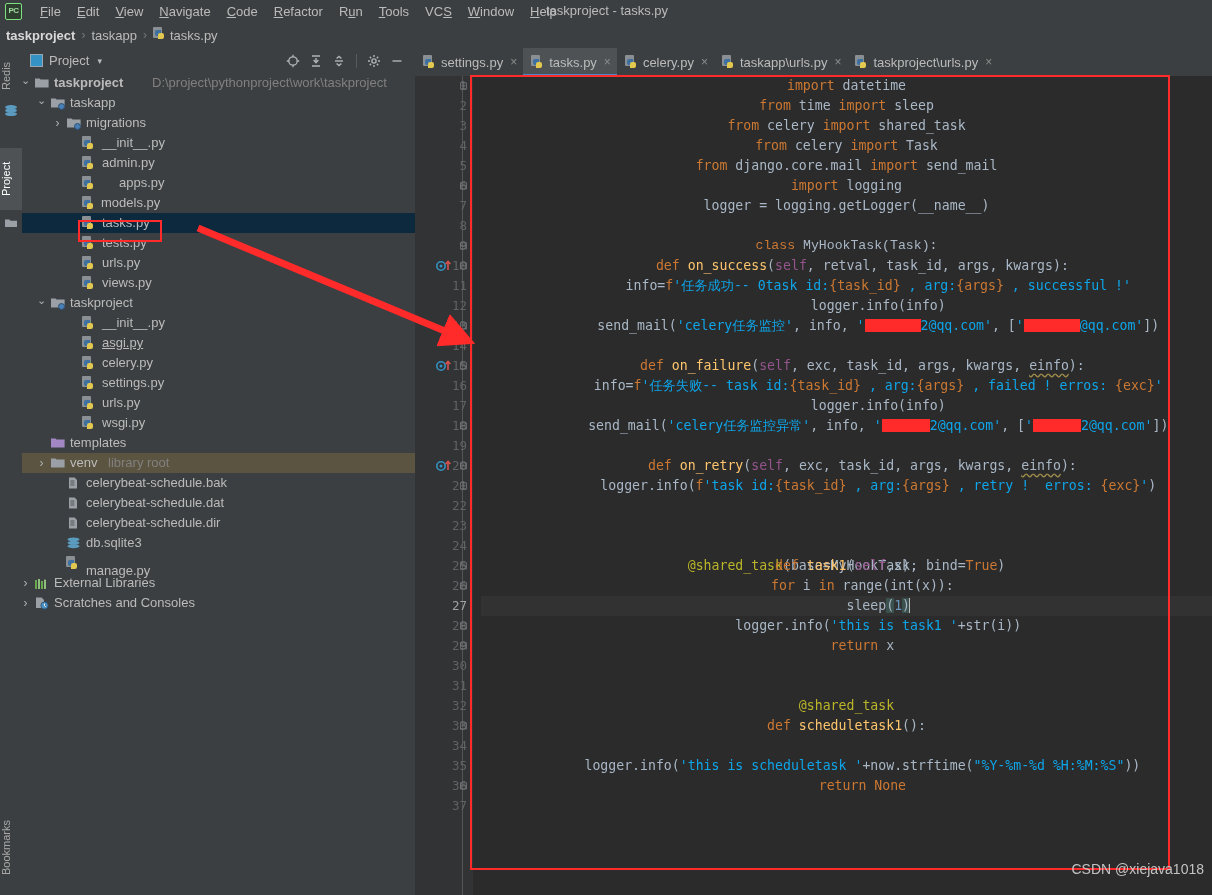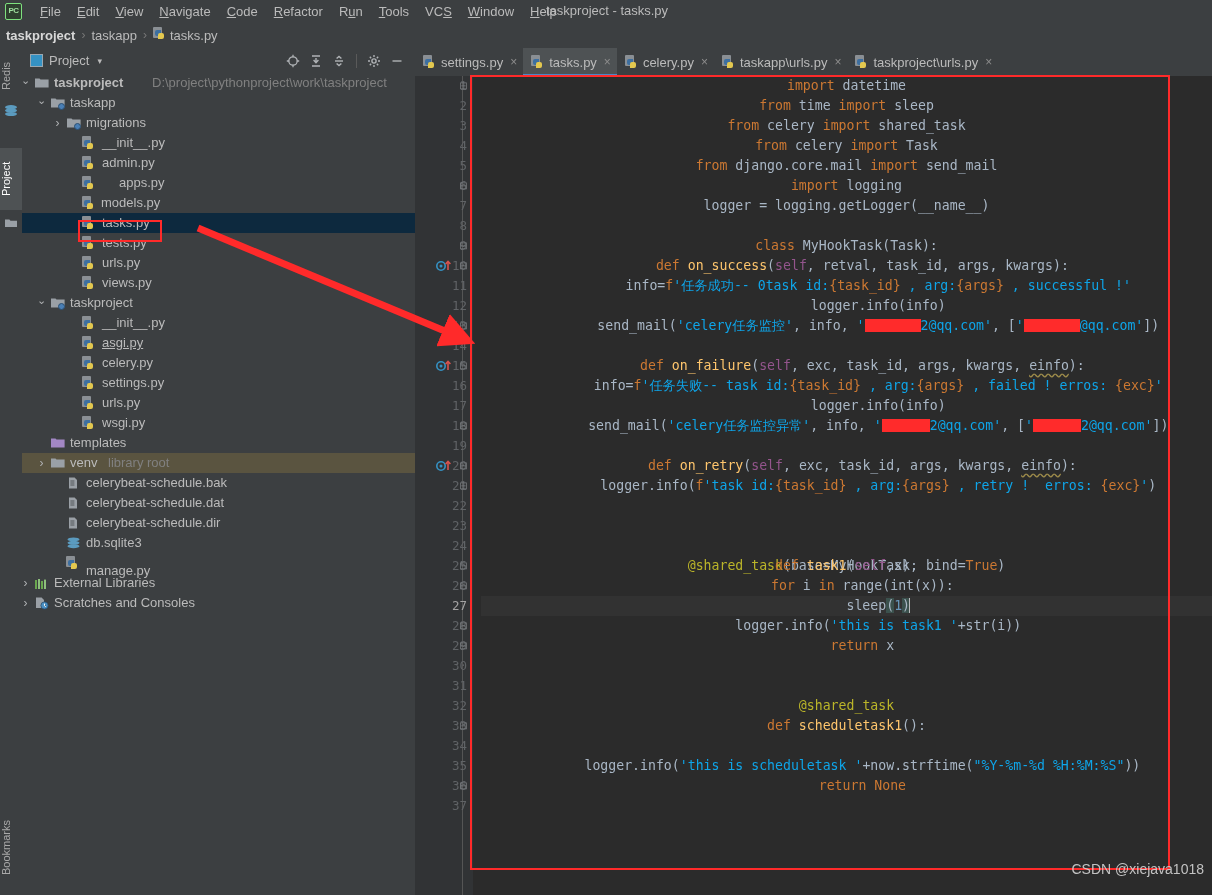--- a/index.html
+++ b/index.html
@@ -635,21 +635,21 @@
         </div>
       <div class="codearea" id="codearea">
           <div class="cline" style="position: absolute; top: 0px; left: 8px; right: 0px;"><span class="kw">import</span> datetime</div>
           <div class="cline" style="position: absolute; top: 20px; left: 8px; right: 0px;"><span class="kw">from</span> time <span class="kw">import</span> sleep</div>
           <div class="cline" style="position: absolute; top: 40px; left: 8px; right: 0px;"><span class="kw">from</span> celery <span class="kw">import</span> shared_task</div>
           <div class="cline" style="position: absolute; top: 60px; left: 8px; right: 0px;"><span class="kw">from</span> celery <span class="kw">import</span> Task</div>
           <div class="cline" style="position: absolute; top: 80px; left: 8px; right: 0px;"><span class="kw">from</span> django.core.mail <span class="kw">import</span> send_mail</div>
           <div class="cline" style="position: absolute; top: 100px; left: 8px; right: 0px;"><span class="kw">import</span> logging</div>
           <div class="cline" style="position: absolute; top: 120px; left: 8px; right: 0px;">logger = logging.getLogger(__name__)</div>
           <div class="cline" style="position: absolute; top: 140px; left: 8px; right: 0px;"></div>
-          <div class="cline" style="position: absolute; top: 160px; left: 8px; right: 0px;"><span class="kw">class</span> MyHookTask(Task):</div>
+          <div class="cline" style="position: absolute; top: 160px; left: 8px; right: 0px; font-family: Liberation Mono, monospace;"><span class="kw">class</span> MyHookTask(Task):</div>
           <div class="cline" style="position: absolute; top: 180px; left: 8px; right: 0px;">    <span class="kw">def</span> <span class="fn">on_success</span>(<span class="self">self</span>, retval, task_id, args, kwargs):</div>
           <div class="cline" style="position: absolute; top: 200px; left: 8px; right: 0px;">        info=<span class="kw">f</span><span class="str">'任务成功-- 0task id:</span><span class="fstr-expr">{task_id}</span><span class="str"> , arg:</span><span class="fstr-expr">{args}</span><span class="str"> , successful !'</span></div>
           <div class="cline" style="position: absolute; top: 220px; left: 8px; right: 0px;">        logger.info(info)</div>
           <div class="cline" style="position: absolute; top: 240px; left: 8px; right: 0px;">        send_mail(<span class="str">'celery任务监控'</span>, info, <span class="str">'</span><span class="redact" style="width:56px"></span><span class="str">2@qq.com'</span>, [<span class="str">'</span><span class="redact" style="width:56px"></span><span class="str">@qq.com'</span>])</div>
           <div class="cline" style="position: absolute; top: 260px; left: 8px; right: 0px;"></div>
           <div class="cline" style="position: absolute; top: 280px; left: 8px; right: 0px;">    <span class="kw">def</span> <span class="fn">on_failure</span>(<span class="self">self</span>, exc, task_id, args, kwargs, <span class="warn-sq">einfo</span>):</div>
           <div class="cline" style="position: absolute; top: 300px; left: 8px; right: 0px;">        info=<span class="kw">f</span><span class="str">'任务失败-- task id:</span><span class="fstr-expr">{task_id}</span><span class="str"> , arg:</span><span class="fstr-expr">{args}</span><span class="str"> , failed ! erros: </span><span class="fstr-expr">{exc}</span><span class="str">'</span></div>
           <div class="cline" style="position: absolute; top: 320px; left: 8px; right: 0px;">        logger.info(info)</div>
           <div class="cline" style="position: absolute; top: 340px; left: 8px; right: 0px;">        send_mail(<span class="str">'celery任务监控异常'</span>, info, <span class="str">'</span><span class="redact" style="width:48px"></span><span class="str">2@qq.com'</span>, [<span class="str">'</span><span class="redact" style="width:48px"></span><span class="str">2@qq.com'</span>])</div>
           <div class="cline" style="position: absolute; top: 360px; left: 8px; right: 0px;"></div>

